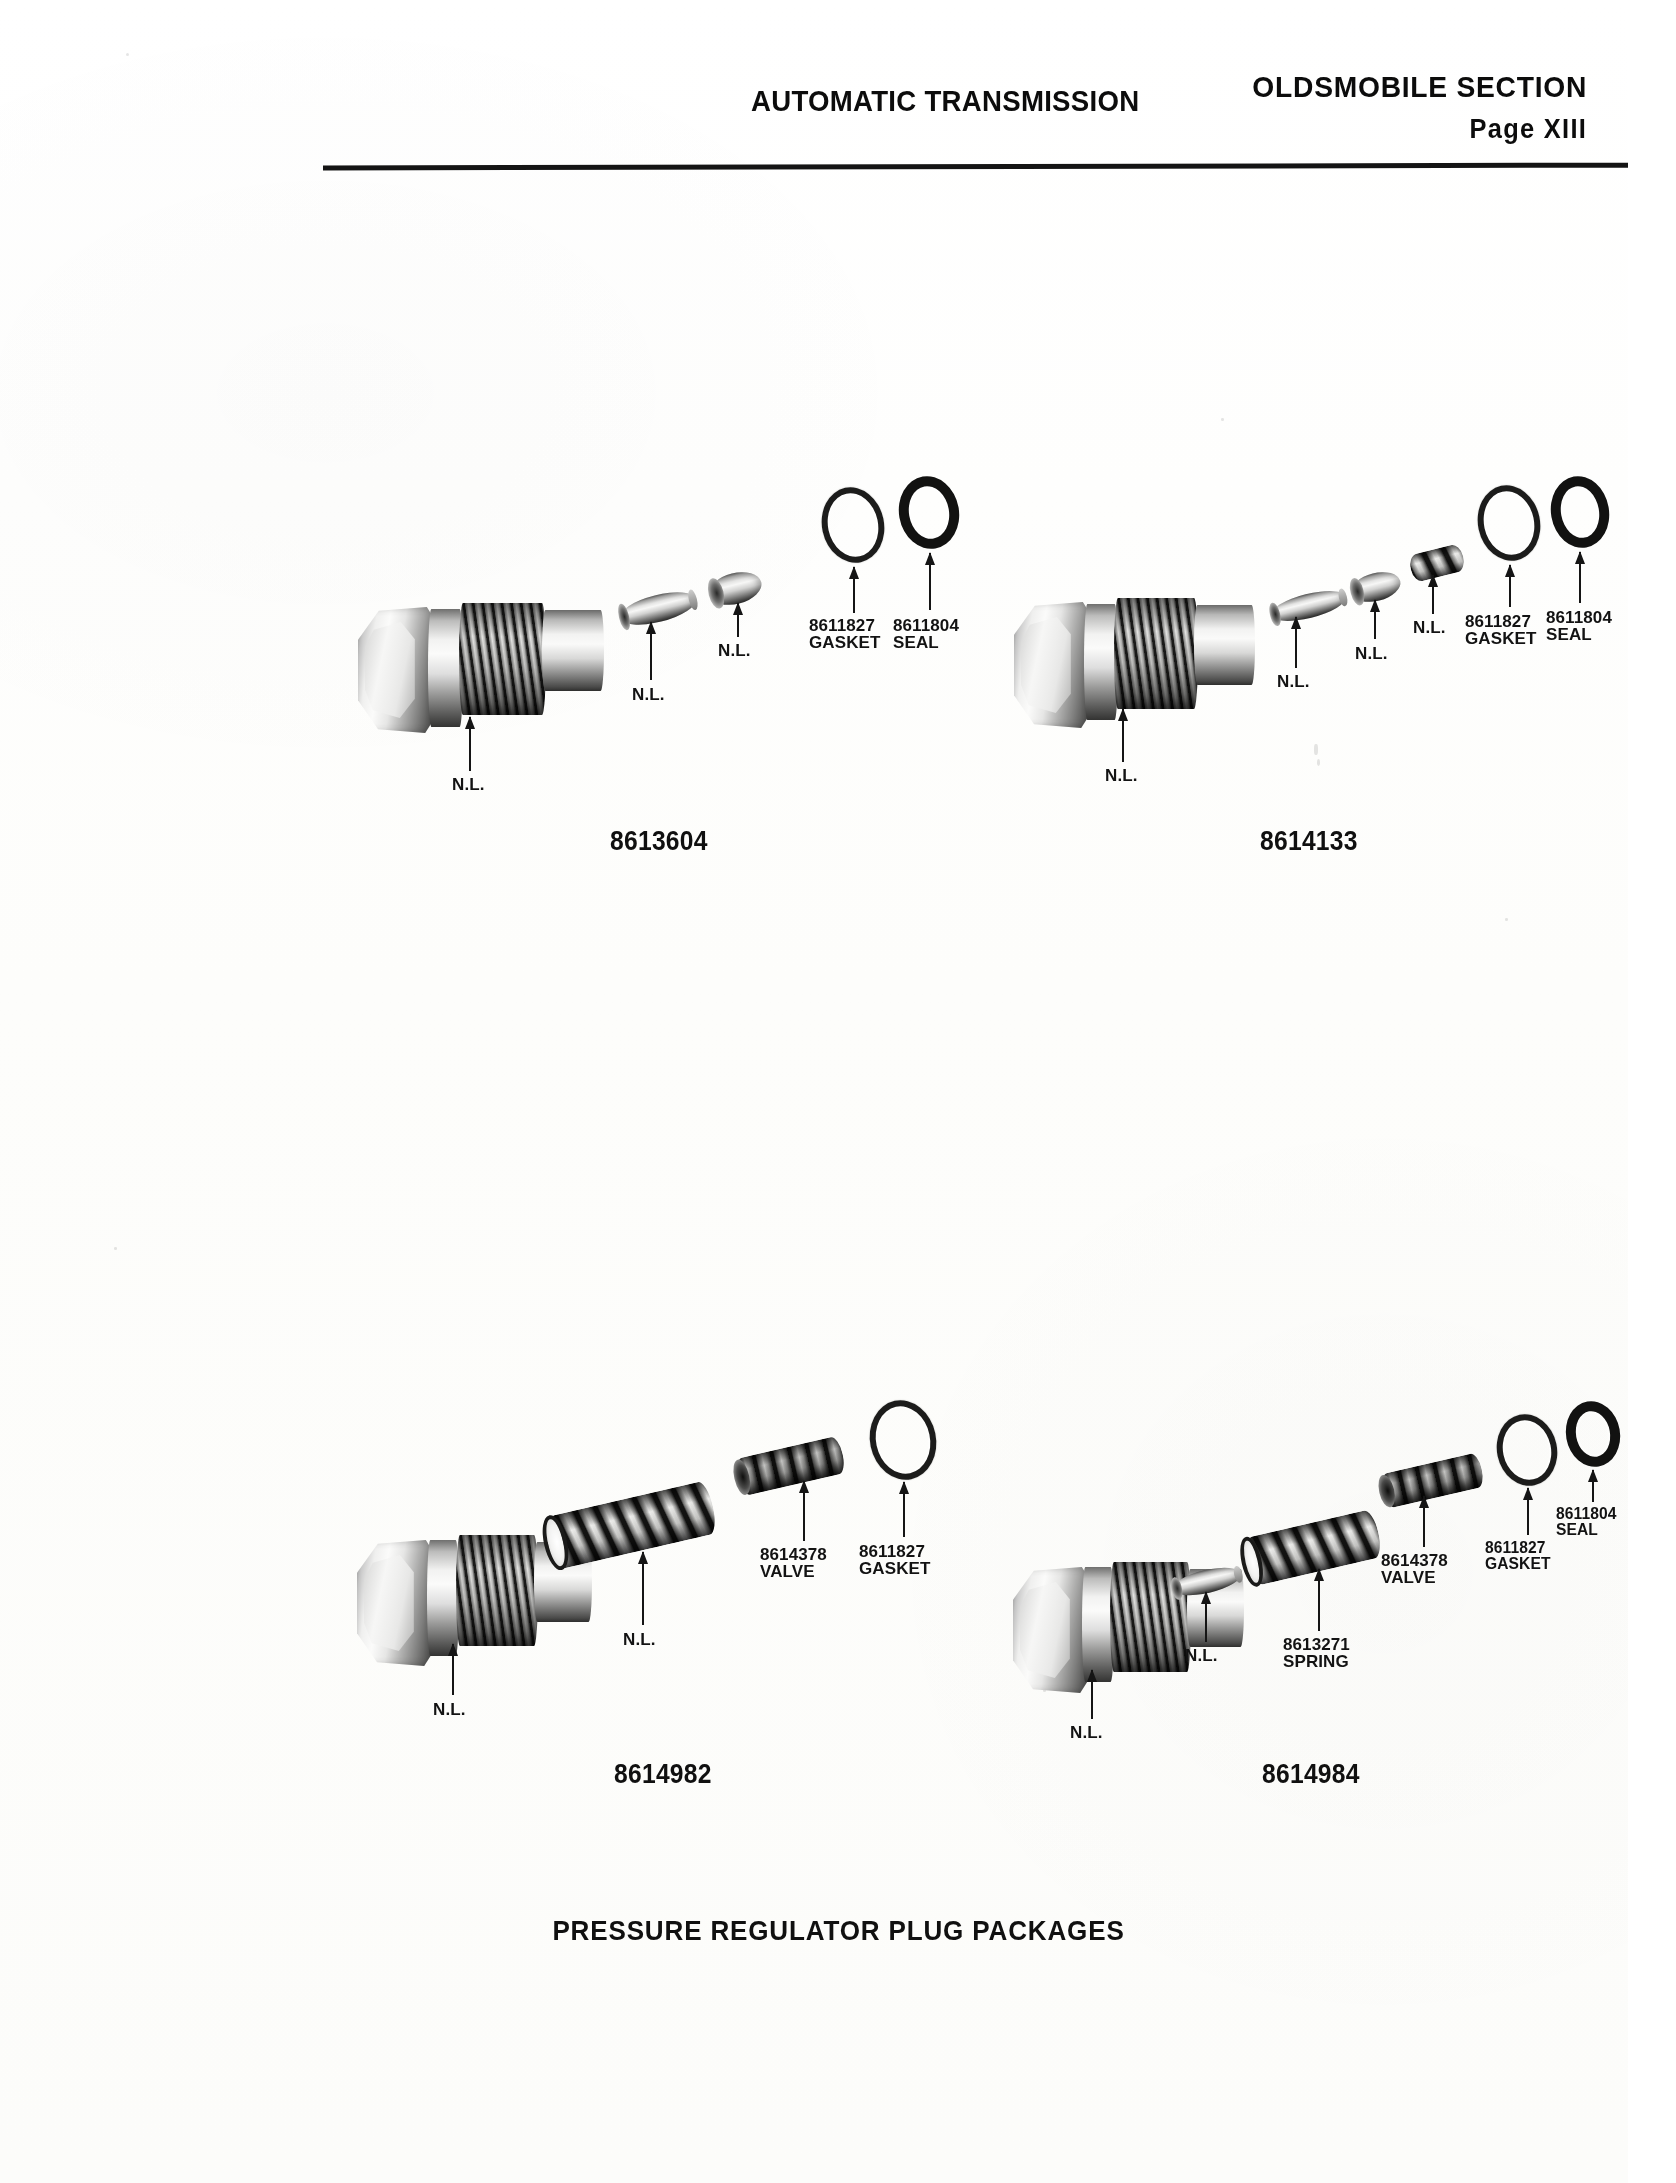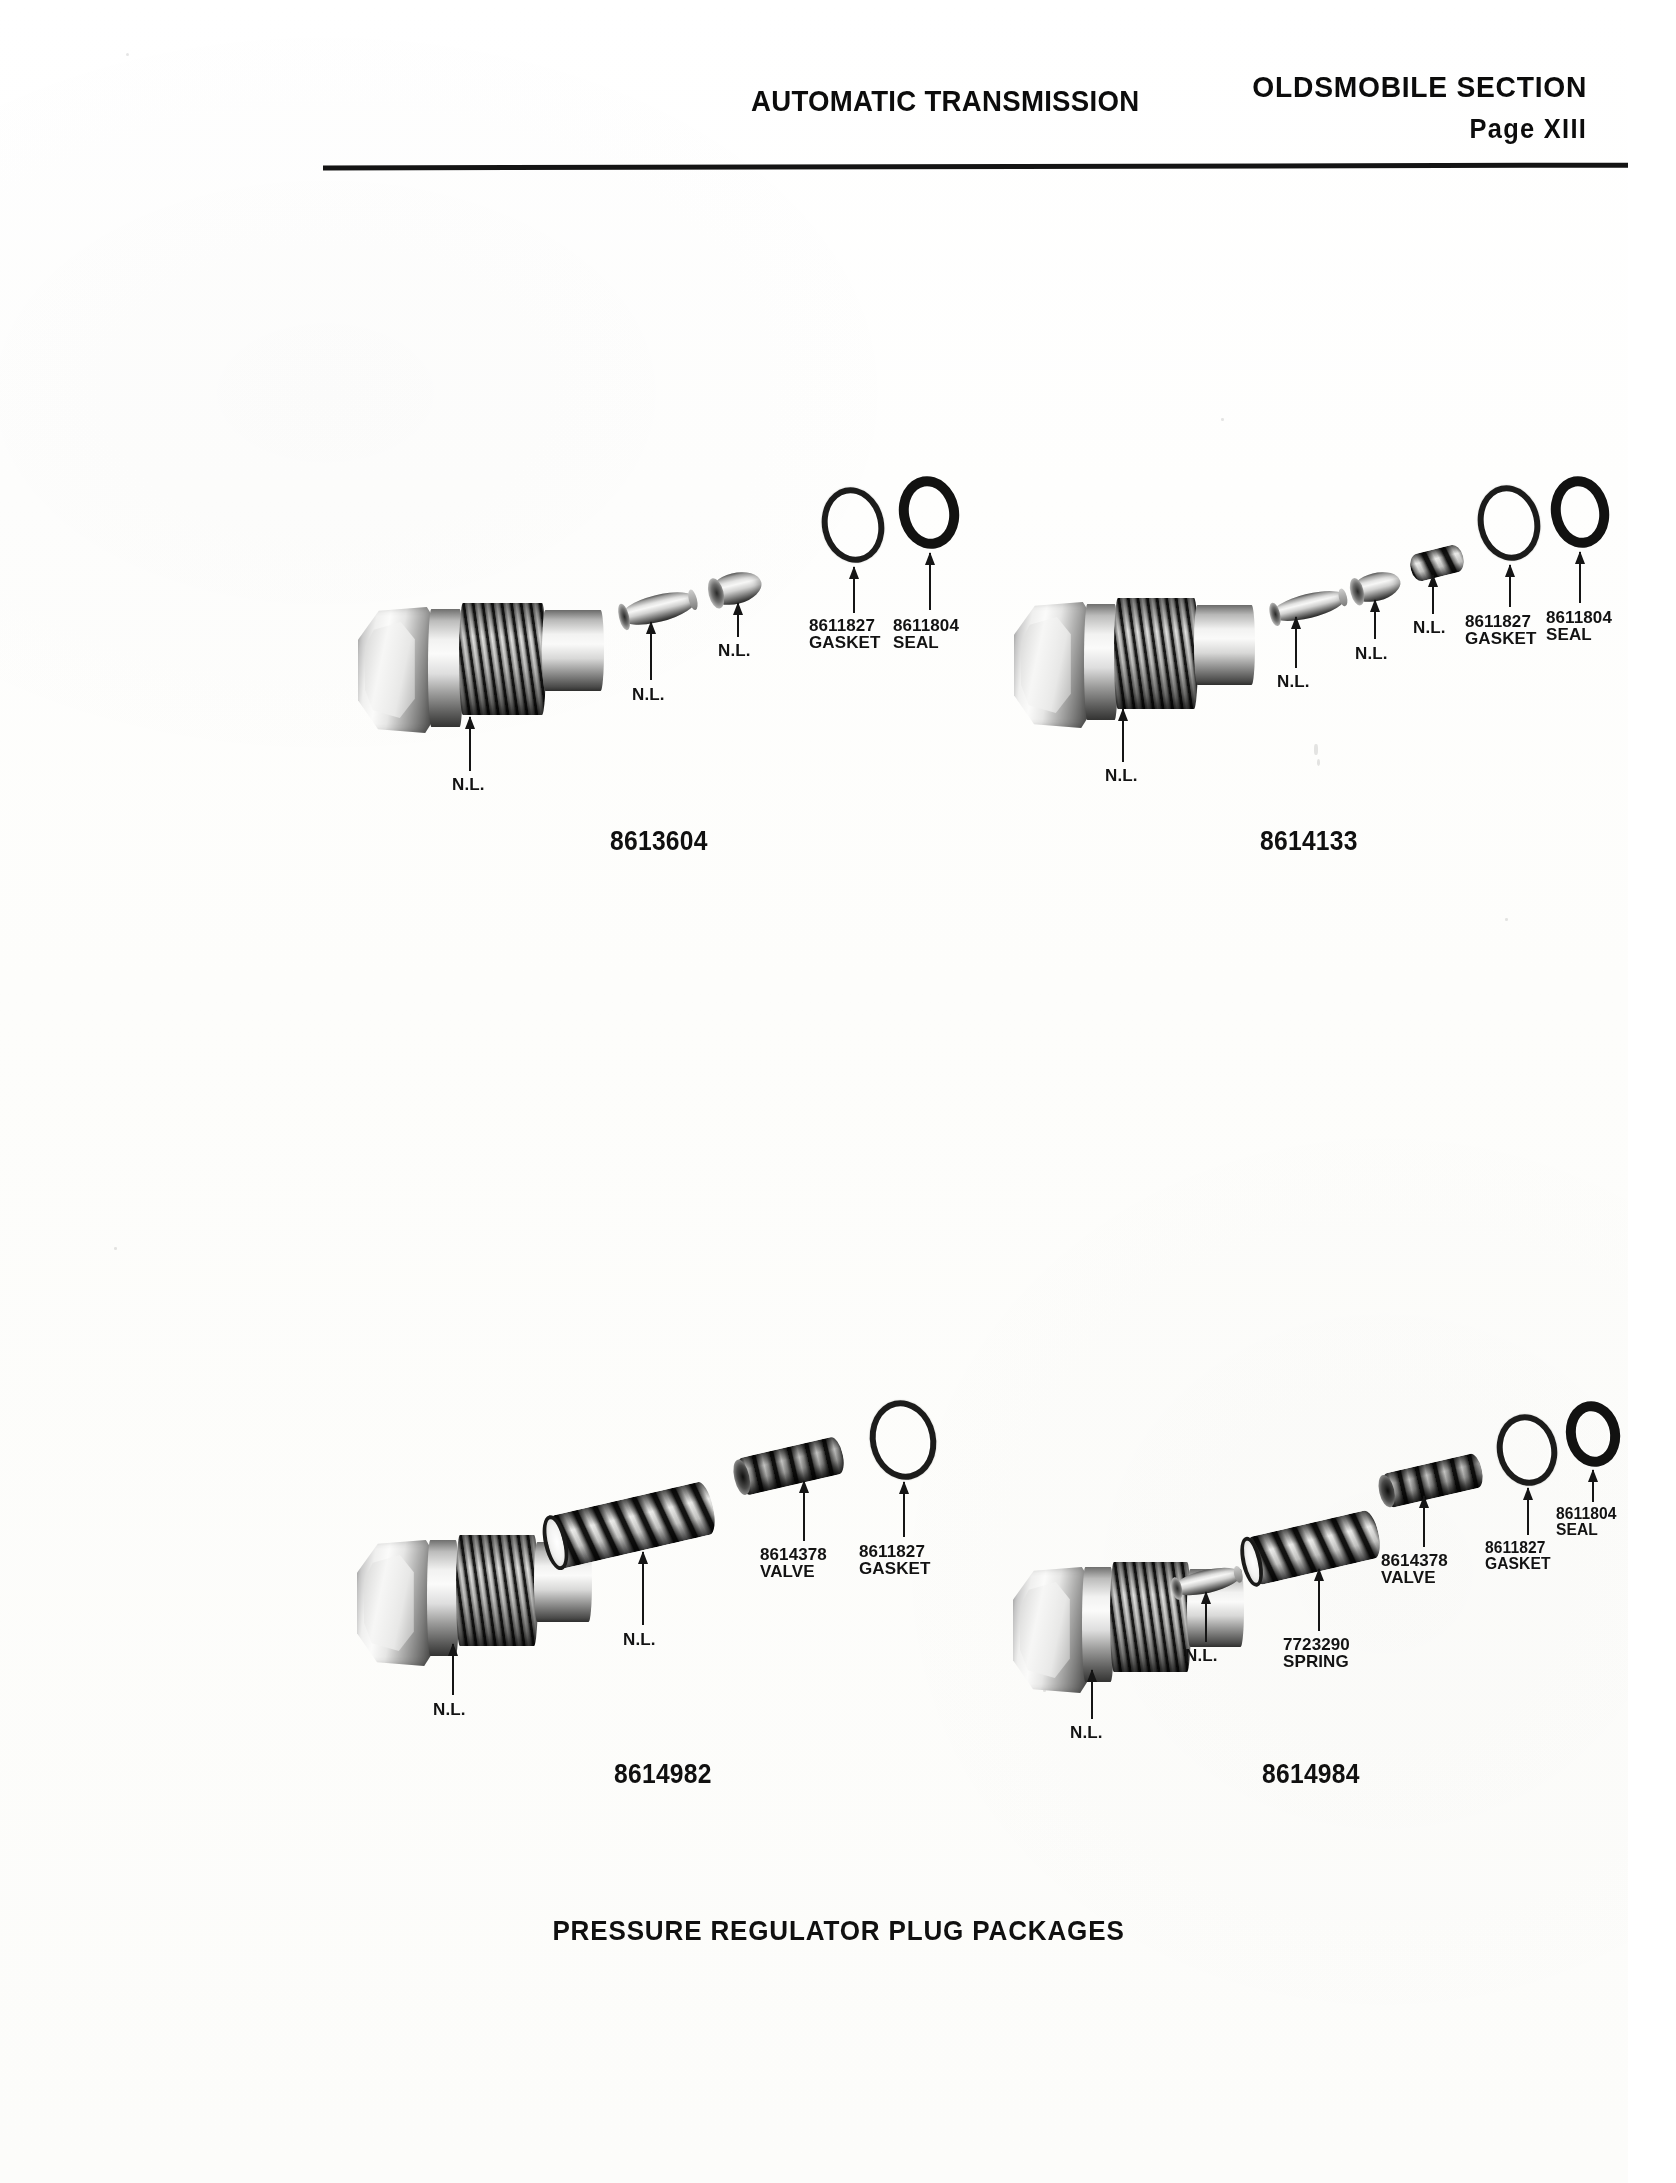--- a/index.html
+++ b/index.html
@@ -424,21 +424,21 @@
       <div class="capL"></div>
       <div class="capR"></div>
     </div>
     <div class="leader" style="left:1205px; top:1592px; height:50px;"></div>
     <div class="callout" style="left:1185px; top:1647px;">N.L.</div>
 
     <div class="spring" style="left:1247px; top:1523px; width:133px; height:49px; transform: rotate(-13deg);">
       <div class="endL" style="width:20px; border-width:4px;"></div>
     </div>
     <div class="leader" style="left:1318px; top:1569px; height:62px;"></div>
-    <div class="callout" style="left:1283px; top:1636px;">7723290
+    <div class="callout" style="left:1283px; top:1636px;">8613271
 SPRING</div>
 
     <div class="valve" style="left:1382px; top:1463px; width:101px; height:35px; transform: rotate(-13deg);">
       <div class="nose"></div>
     </div>
     <div class="leader" style="left:1423px; top:1496px; height:51px;"></div>
     <div class="callout" style="left:1381px; top:1552px;">8614378
 VALVE</div>
 
     <div class="oring thin" style="left:1497px; top:1414px; width:60px; height:72px; transform: rotate(-12deg);"></div>

